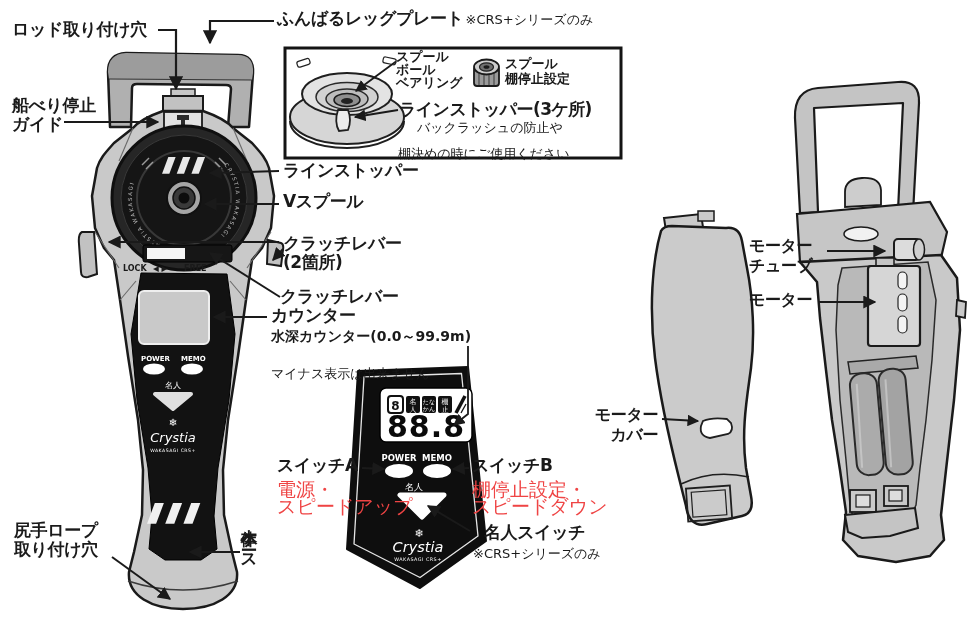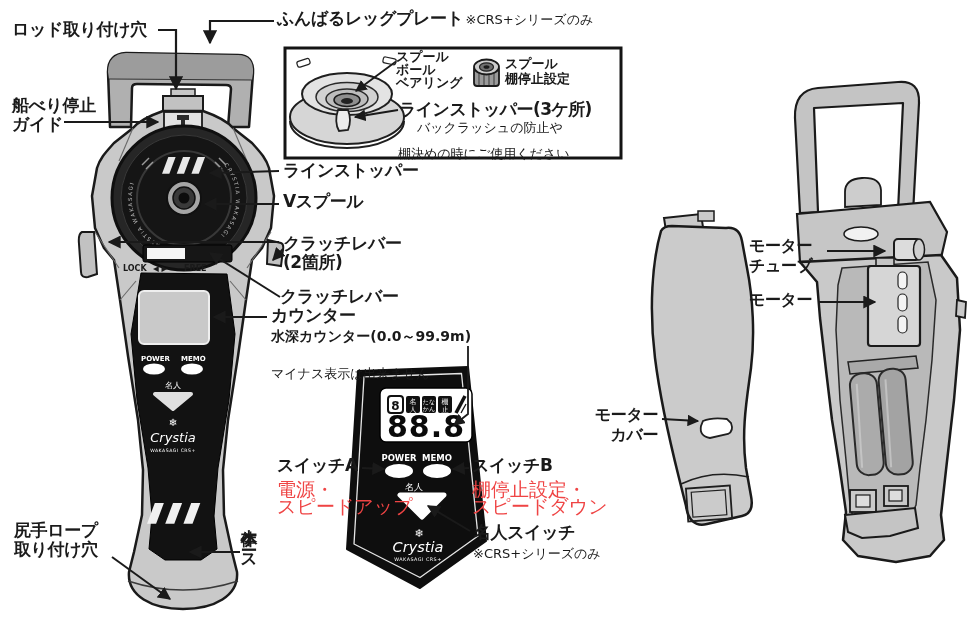--- a/index.html
+++ b/index.html
@@ -269,21 +269,21 @@
 <div class="note" style="left:271px;top:346px;margin-top:19px;"><span>マイナス表示は出来ません</span></div>
 
 <div class="callout" style="left:277px;top:456px;"><span>スイッチA</span></div>
 <div class="desc" style="left:277px;top:477px;"><span>電源・</span></div>
 <div class="desc" style="left:277px;top:494px;"><span>スピードアップ</span></div>
 
 <div class="callout" style="left:472px;top:456px;"><span>スイッチB</span></div>
 <div class="desc" style="left:472px;top:477px;"><span>棚停止設定・</span></div>
 <div class="desc" style="left:472px;top:494px;"><span>スピードダウン</span></div>
 
-<div class="callout" style="left:474px;top:523px;"><span>名人スイッチ</span></div>
+<div class="callout" style="left:484px;top:523px;"><span>名人スイッチ</span></div>
 <div class="note" style="left:473px;top:545px;"><span>※CRS+シリーズのみ</span></div>
 
 <div class="callout" style="left:14px;top:521px;">
   <div>尻手ロープ</div>
   <div>取り付け穴</div>
 </div>
 
 <div class="callout vertical" style="left:239px;top:516px;height:100px;font-size:16.5px;"><span>本体ケース</span></div>
 
 <div class="callout-md" style="left:749px;top:236px;">

